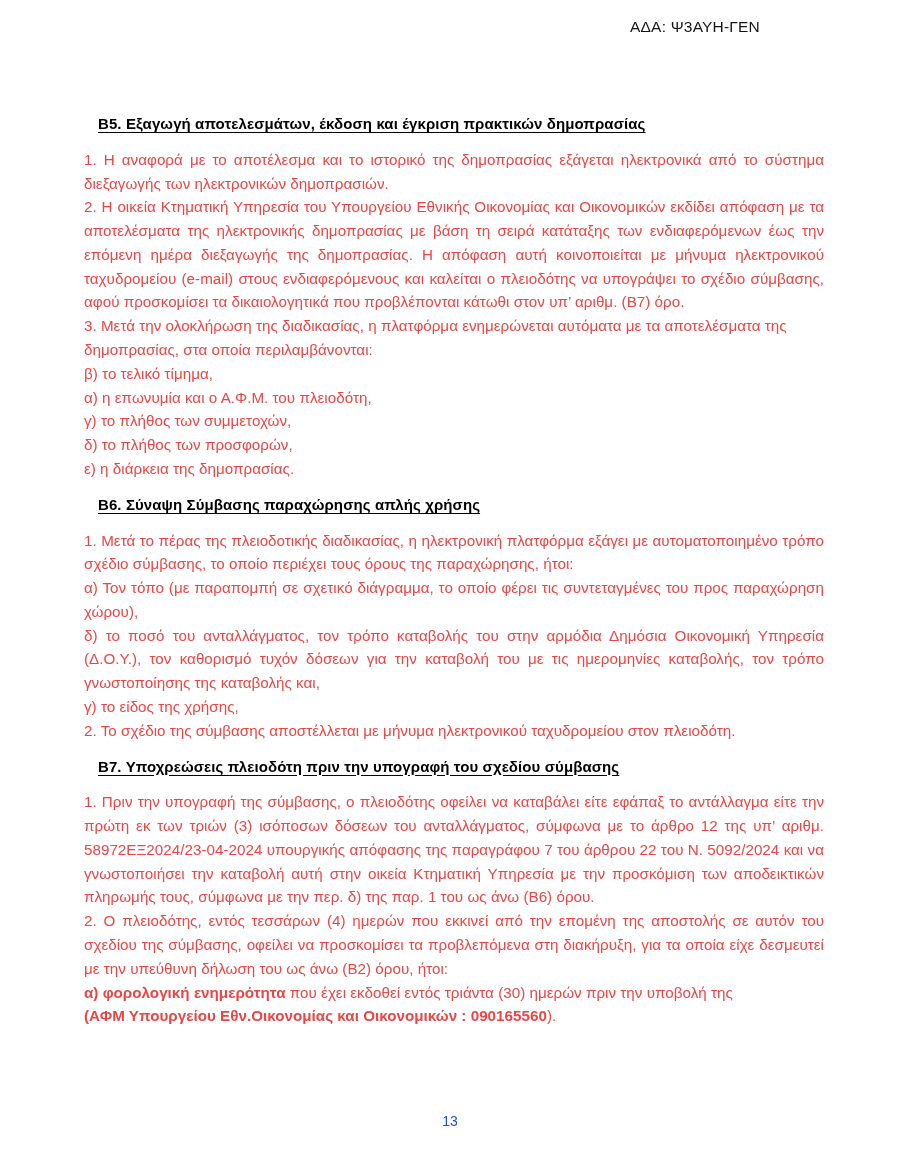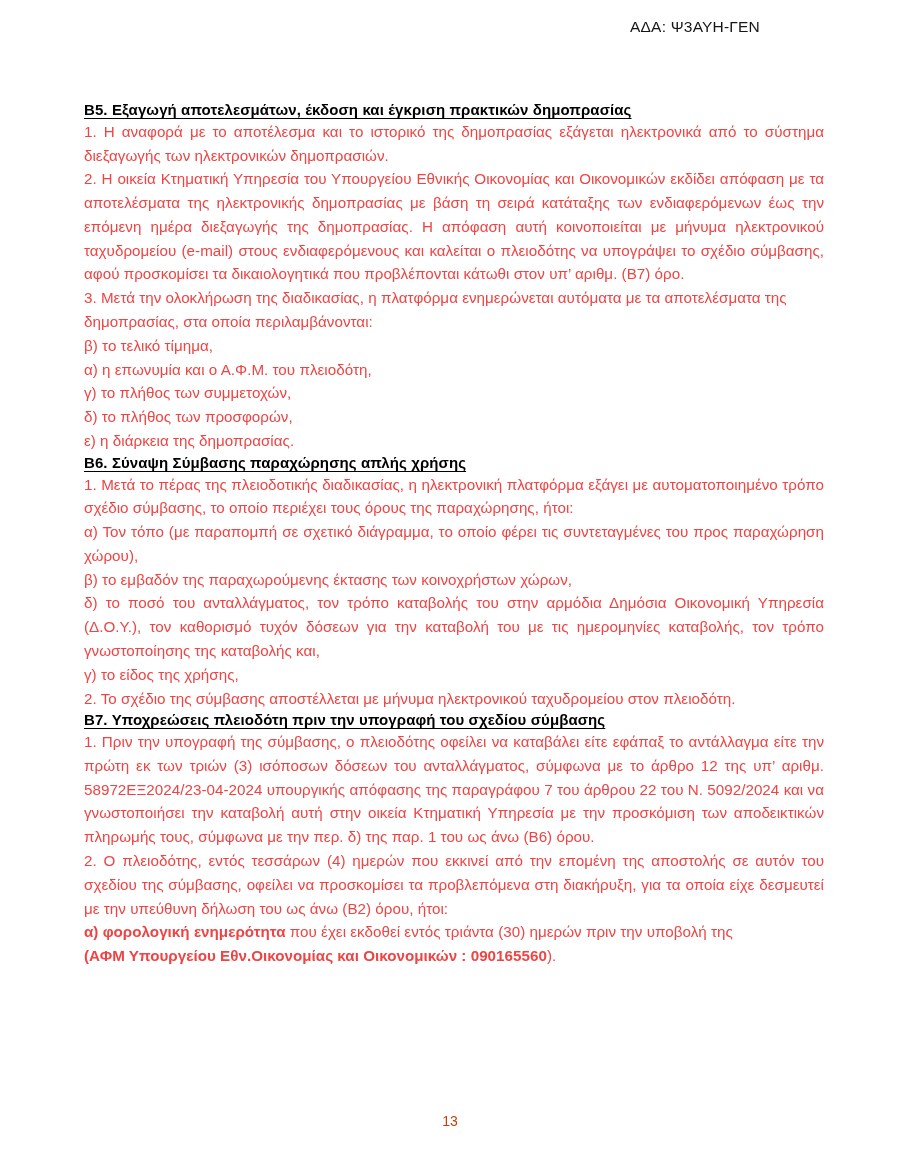--- a/index.html
+++ b/index.html
@@ -34,21 +34,21 @@
     position: absolute;
     left: 84px;
     top: 100px;
     width: 740px;
   }
   h2.section-heading {
     font-size: 15px;
     font-weight: bold;
     text-decoration: underline;
     text-underline-offset: 2.5px;
-    margin: 0;
+    margin: 14px;
     padding: 0;
     line-height: 1.32;
     letter-spacing: 0.1px;
     color: #000;
   }
   .sec-gap-before { margin-top: 26px; }
   .sec-gap-after  { margin-top: 22px; }
   p.body-par {
     font-size: 15.2px;
     line-height: 1.565;
@@ -60,21 +60,21 @@
   p.justify { text-align: justify; text-align-last: left; }
   p.plain   { text-align: left; }
   .b { font-weight: bold; }
   .page-number {
     position: absolute;
     left: 0;
     right: 0;
     top: 1113px;
     text-align: center;
     font-size: 14px;
-    color: #c2410c;
+    color: #1d4ed8;
   }
 </style>
 </head>
 <body>
 
 <div class="page">
 
   <div class="ada-header">ΑΔΑ: Ψ3ΑΥΗ-ΓΕΝ</div>
 
   <div class="content">
@@ -87,21 +87,20 @@
     <p class="body-par plain">β) το τελικό τίμημα,</p>
     <p class="body-par plain">α) η  επωνυμία και ο Α.Φ.Μ. του πλειοδότη,</p>
     <p class="body-par plain">γ) το πλήθος των συμμετοχών,</p>
     <p class="body-par plain">δ) το πλήθος των προσφορών,</p>
     <p class="body-par plain">ε) η διάρκεια της δημοπρασίας.</p>
 
     <h2 class="section-heading sec-gap-before">Β6. Σύναψη Σύμβασης παραχώρησης απλής χρήσης</h2>
 
     <p class="body-par justify sec-gap-after">1. Μετά το πέρας της πλειοδοτικής διαδικασίας, η ηλεκτρονική πλατφόρμα εξάγει με αυτοματοποιημένο τρόπο σχέδιο σύμβασης, το οποίο περιέχει τους όρους της παραχώρησης, ήτοι:</p>
     <p class="body-par justify">α) Τον τόπο (με παραπομπή σε σχετικό διάγραμμα, το οποίο φέρει τις συντεταγμένες του προς παραχώρηση χώρου),</p>
-    <p class="body-par plain">β) το εμβαδόν της παραχωρούμενης έκτασης των κοινοχρήστων χώρων,</p>
     <p class="body-par justify">δ) το ποσό του ανταλλάγματος, τον τρόπο καταβολής του στην αρμόδια Δημόσια Οικονομική Υπηρεσία (Δ.Ο.Υ.), τον καθορισμό τυχόν δόσεων για την καταβολή του με τις ημερομηνίες καταβολής, τον τρόπο γνωστοποίησης της καταβολής και,</p>
     <p class="body-par plain">γ) το είδος της χρήσης,</p>
     <p class="body-par plain">2. Το σχέδιο της σύμβασης αποστέλλεται με μήνυμα ηλεκτρονικού ταχυδρομείου στον πλειοδότη.</p>
 
     <h2 class="section-heading sec-gap-before">Β7. Υποχρεώσεις πλειοδότη πριν την υπογραφή του σχεδίου σύμβασης</h2>
 
     <p class="body-par justify sec-gap-after">1. Πριν την υπογραφή της σύμβασης, ο πλειοδότης οφείλει να καταβάλει είτε εφάπαξ το αντάλλαγμα είτε την πρώτη εκ των τριών (3) ισόποσων δόσεων του ανταλλάγματος, σύμφωνα με το άρθρο 12 της υπ’ αριθμ. 58972ΕΞ2024/23-04-2024 υπουργικής απόφασης της  παραγράφου 7 του άρθρου 22 του Ν. 5092/2024   και να γνωστοποιήσει την καταβολή αυτή στην οικεία Κτηματική Υπηρεσία με την προσκόμιση των αποδεικτικών πληρωμής τους, σύμφωνα με την περ. δ) της παρ. 1 του ως άνω (Β6) όρου.</p>
     <p class="body-par justify">2. Ο πλειοδότης, εντός τεσσάρων (4) ημερών που εκκινεί από την επομένη της αποστολής σε αυτόν του σχεδίου της σύμβασης, οφείλει να προσκομίσει τα προβλεπόμενα στη διακήρυξη, για τα οποία είχε δεσμευτεί με την υπεύθυνη δήλωση του ως άνω (Β2) όρου, ήτοι:</p>
 
     <p class="body-par justify"><span class="b">α) φορολογική ενημερότητα</span><span> που έχει εκδοθεί εντός τριάντα (30) ημερών πριν   την υποβολή της</span></p>

